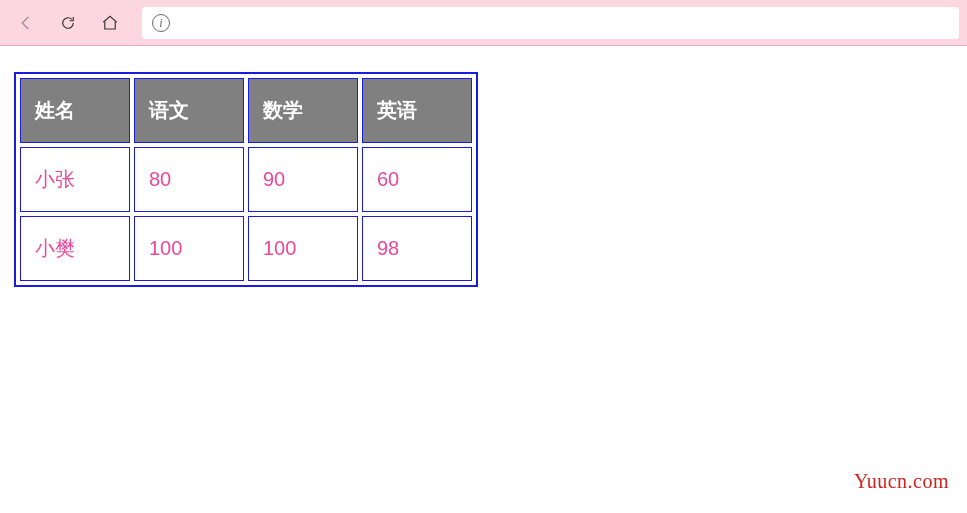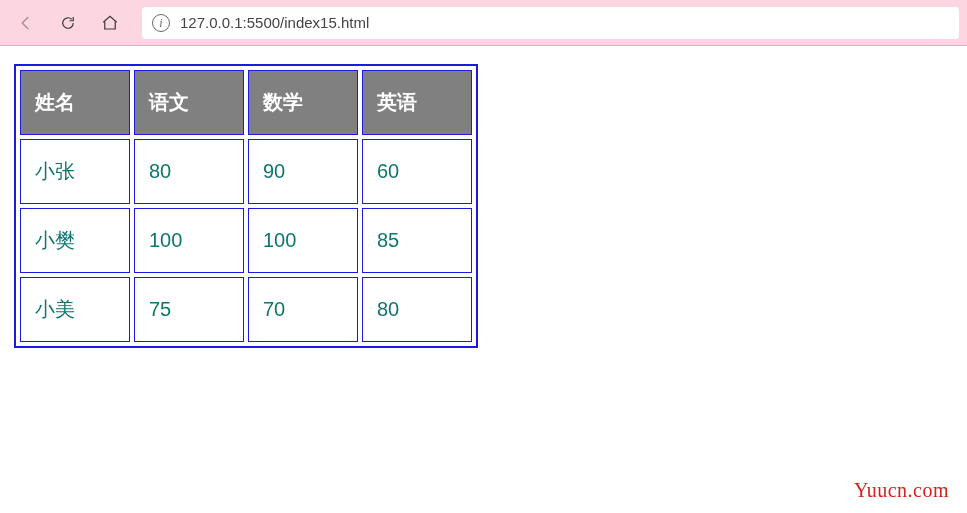--- a/index.html
+++ b/index.html
@@ -34,21 +34,21 @@
     color: #444;
     font-size: 15px;
   }
   .address-wrap .info-icon {
     width: 18px; height: 18px; border: 1.4px solid #6a6a6a; border-radius: 50%;
     display: flex; align-items: center; justify-content: center;
     font-size: 12px; font-style: italic; font-family: Georgia, serif;
     color: #6a6a6a; line-height: 1;
   }
   .content {
-    padding: 18px 14px;
+    padding: 26px 14px;
     background: #ffffff;
     position: relative;
     height: calc(513px - 46px);
   }
   table.grades {
     border-collapse: separate;
     border-spacing: 4px;
     border: 2px solid #1a1ae0;
     background: #ffffff;
   }
@@ -57,25 +57,25 @@
     padding: 18px 14px;
     text-align: left;
     font-size: 20px;
     min-width: 110px;
   }
   table.grades th {
     background: #808080;
     color: #ffffff;
     font-weight: bold;
   }
-  table.grades td { color: #0f766e; }
+  table.grades td { color: #ec4899; }
   .watermark {
     position: absolute;
     right: 18px;
-    bottom: 11px;
+    bottom: 20px;
     color: #d3221e;
     font-family: Georgia, "Times New Roman", serif;
     font-size: 20px;
     letter-spacing: 0.5px;
   }
 </style>
 </head>
 <body>
 
 <div class="toolbar">
@@ -91,21 +91,20 @@
       </svg>
   </div>
   <div class="btn">
     <svg viewBox="0 0 24 24">
         <path d="M3 11 L12 3 L21 11"></path>
         <path d="M5 10v10h14V10"></path>
       </svg>
   </div>
   <div class="address-wrap">
     <span class="info-icon">i</span>
-    <span>127.0.0.1:5500/index15.html</span>
   </div>
 </div>
 
 <div class="content">
   <table class="grades">
     <thead>
       <tr>
         <th>姓名</th>
         <th>语文</th>
         <th>数学</th>
@@ -116,25 +115,19 @@
       <tr>
         <td>小张</td>
         <td>80</td>
         <td>90</td>
         <td>60</td>
       </tr>
       <tr>
         <td>小樊</td>
         <td>100</td>
         <td>100</td>
-        <td>85</td>
-      </tr>
-      <tr>
-        <td>小美</td>
-        <td>75</td>
-        <td>70</td>
-        <td>80</td>
+        <td>98</td>
       </tr>
     </tbody>
   </table>
 
   <div class="watermark">Yuucn.com</div>
 </div>
 
 </body></html>

